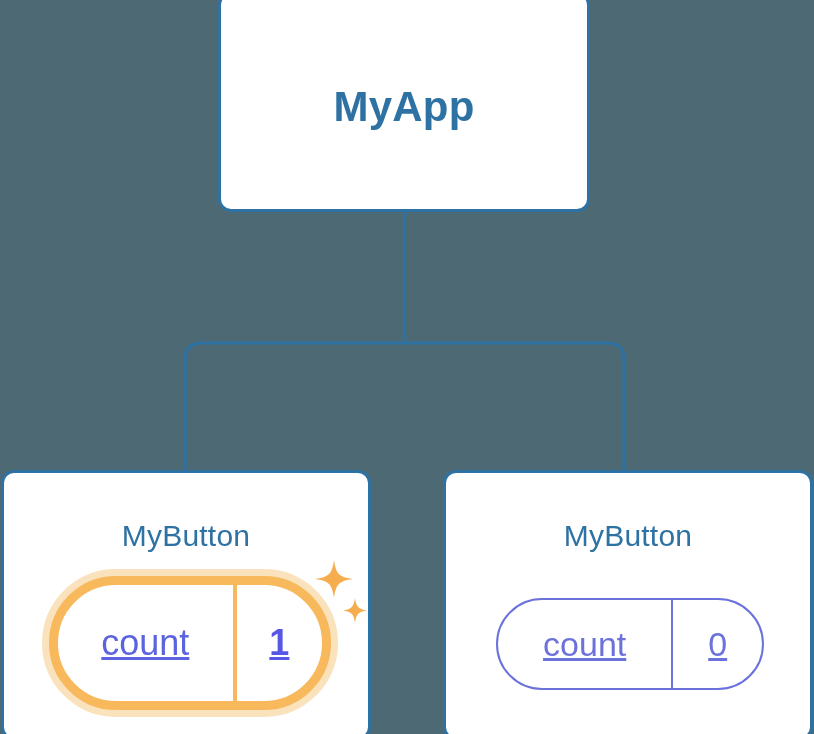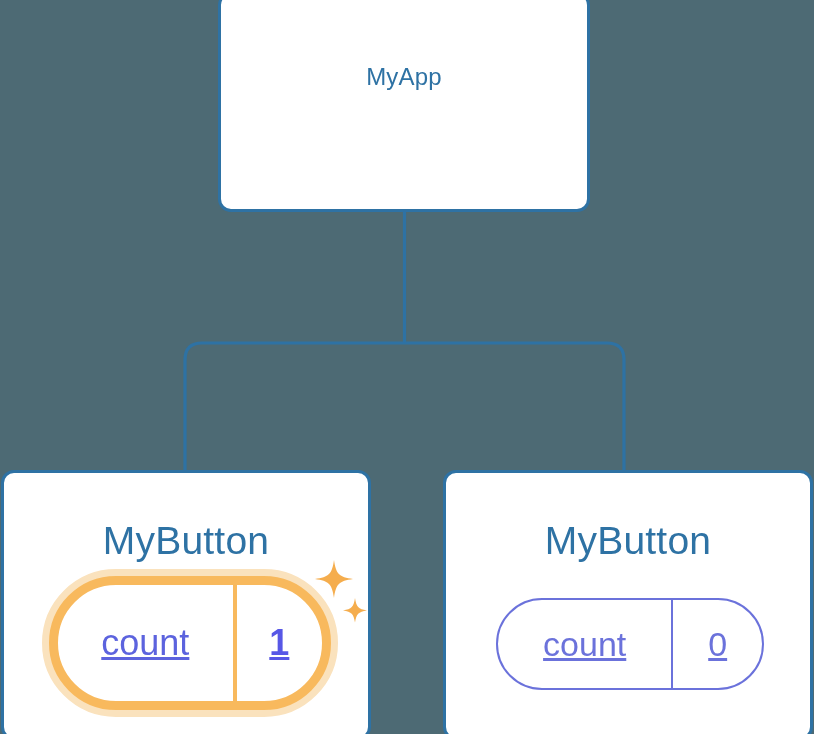--- a/index.html
+++ b/index.html
@@ -61,27 +61,28 @@
     position: absolute;
     left: 0;
     width: 100%;
     text-align: center;
     color: #2e72a4;
     font-weight: 400;
     letter-spacing: 0.2px;
     white-space: nowrap;
   }
   .node-root .node-title {
-    top: 68px;
-    font-size: 24px;
+    top: 88px;
+    font-size: 42px;
+    font-weight: bold;
   }
   .node-left .node-title,
   .node-right .node-title {
     top: 46px;
-    font-size: 39px;
+    font-size: 30px;
   }
 
   
   .pill-wrap {
     position: absolute;
   }
   .pill-wrap-plain {
     left: 50px;
     top: 125px;
   }

